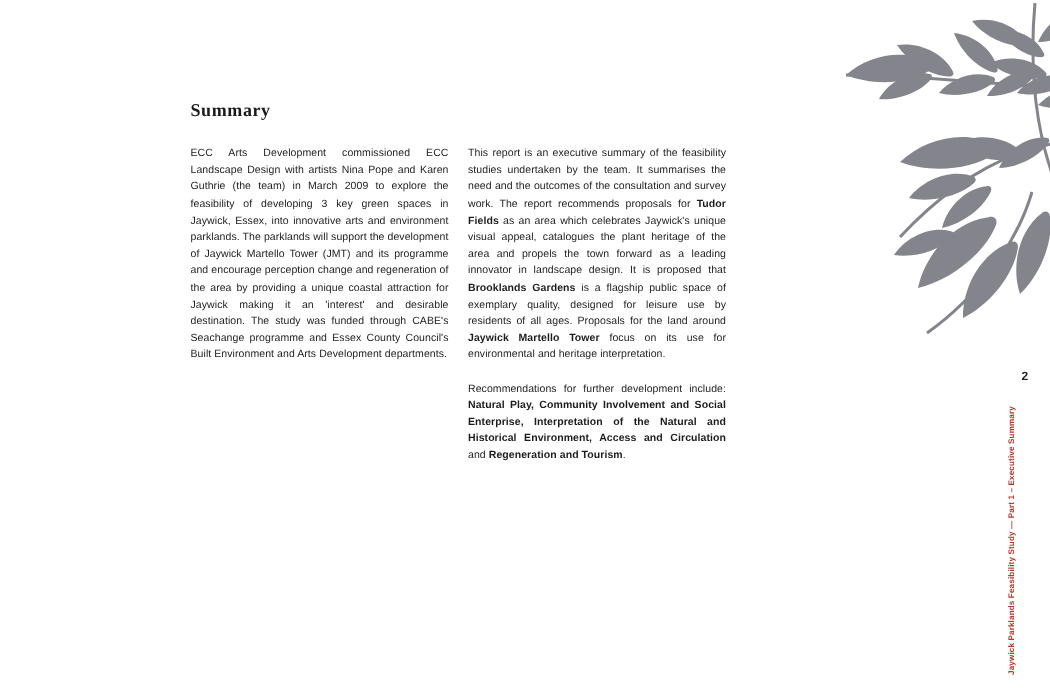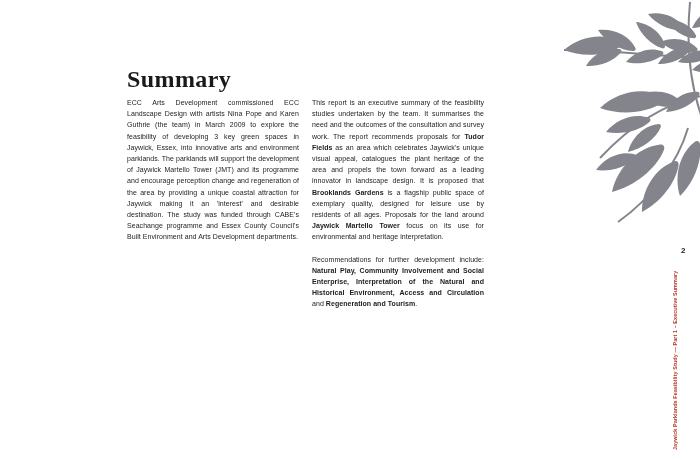--- a/index.html
+++ b/index.html
@@ -9,21 +9,21 @@
     background:#ffffff;
     overflow:hidden;
     font-family:"Liberation Sans", sans-serif;
     color:#1c1c1c;
   }
   .title{
     position:absolute;
     left:127px;top:66px;
     margin:0;
     font-family:"Liberation Serif", serif;
-    font-size:24px;
+    font-size:12px;
     font-weight:700;
     letter-spacing:0.4px;
     color:#1a1a1a;
   }
   .cols{
     position:absolute;
     left:127px;top:97px;
     width:357px;
     display:flex;
     gap:13px;

